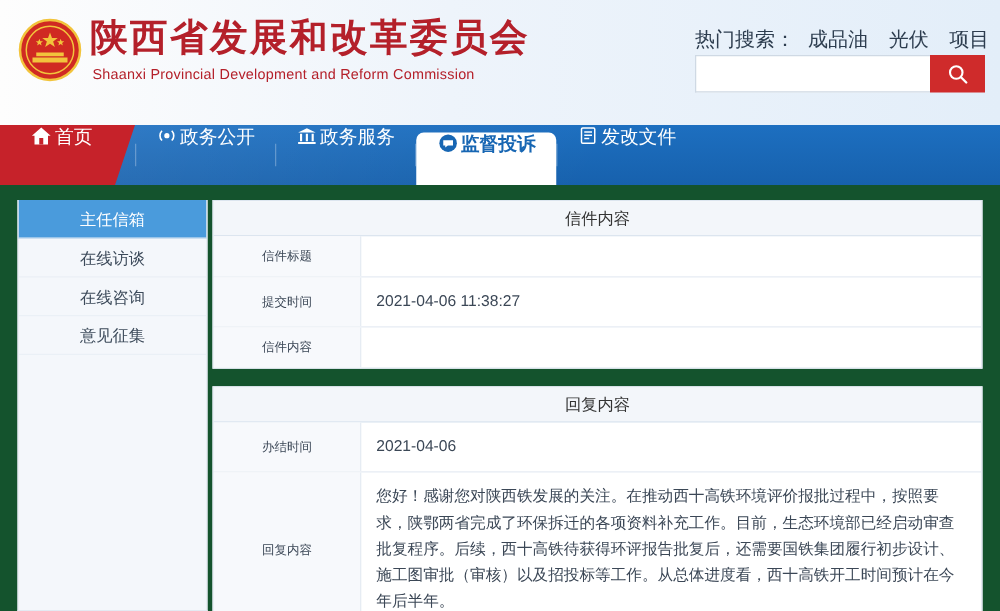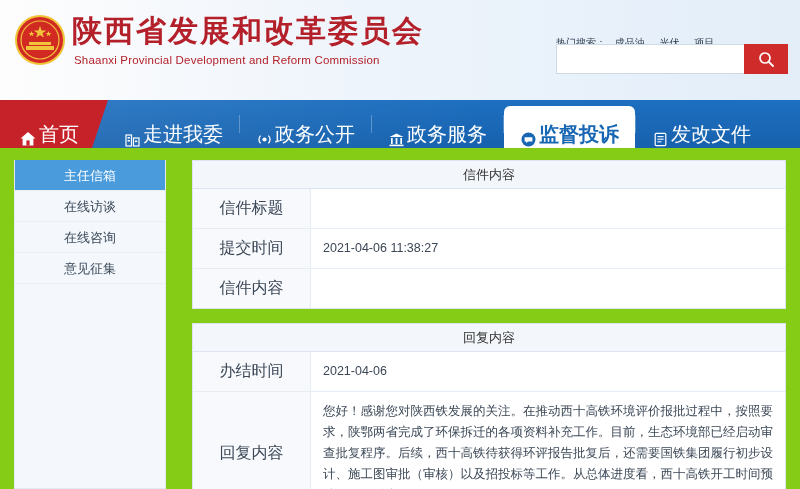--- a/index.html
+++ b/index.html
@@ -44,22 +44,22 @@
     position: absolute;
     left: 74px; top: 54px;
     font-size: 11.5px;
     color: #b4202a;
     letter-spacing: 0.2px;
     white-space: nowrap;
   }
 
   .hot-search {
     position: absolute;
-    left: 556px; top: 36px;
-    font-size: 10px;
+    left: 556px; top: 22px;
+    font-size: 16px;
     color: #3a4a5c;
     white-space: nowrap;
   }
   .hot-search .label { color:#2d3d4f; }
   .hot-search a {
     color: #2d3d4f;
     text-decoration: none;
     margin-left: 12px;
   }
   .hot-search a:first-of-type { margin-left: 6px; }
@@ -102,25 +102,25 @@
   }
   .nav::before{
     content:"";
     position:absolute; left:0; top:0; right:0; bottom:0;
     background: linear-gradient(120deg, rgba(255,255,255,0.10) 0%, rgba(255,255,255,0) 60%);
     pointer-events:none;
   }
   .nav-item {
     position: relative;
     display: flex;
-    align-items: flex-end;
+    align-items: flex-start;
     justify-content: center;
     gap: 2px;
     color: #ffffff;
-    font-size: 20px;
+    font-size: 15px;
     padding: 0 16px;
     min-width: 110px;
     cursor: pointer;
     white-space: nowrap;
   }
   .nav-item .nav-icon { display:flex; align-items:center; }
   .nav-item.home {
     background: #c6222a;
     min-width: 108px;
     clip-path: polygon(0 0, 100% 0, calc(100% - 16px) 100%, 0 100%);
@@ -138,22 +138,22 @@
     width: 1px;
     height: 18px;
     background: rgba(255,255,255,0.28);
     align-self: center;
   }
 
   
   .content {
     display: flex;
     padding: 12px 14px 0 14px;
-    gap: 26px;
-    background: #84cc16;
+    gap: 4px;
+    background: #14532d;
     height: 341px;
   }
 
   .sidebar {
     width: 152px;
     flex: 0 0 152px;
     background: #f4f7fb;
     border: 1px solid #e3eaf2;
     border-top: none;
     padding: 0;
@@ -194,21 +194,21 @@
   .row {
     display: flex;
     border-bottom: 1px solid #e6ecf3;
   }
   .row:last-child { border-bottom: none; }
   .row .k {
     width: 118px;
     flex: 0 0 118px;
     background: #f7f9fc;
     border-right: 1px solid #e6ecf3;
-    font-size: 16px;
+    font-size: 10px;
     color: #3b4756;
     display: flex;
     align-items: center;
     justify-content: center;
     padding: 9px 4px;
     text-align: center;
   }
   .row .v {
     flex: 1;
     font-size: 12.5px;
@@ -268,32 +268,20 @@
   <div class="nav-item home">
     <span class="nav-icon">
       <svg width="18" height="18" viewBox="0 0 18 18">
         <path d="M9 2 L16.5 8.6 H14.4 V15.6 H3.6 V8.6 H1.5 Z" fill="#ffffff"></path>
         <rect x="7.4" y="10.4" width="3.2" height="5.2" fill="#c6222a"></rect>
       </svg>
     </span>
     <span>首页</span>
   </div>
 
-  <div class="nav-item">
-    <span class="nav-icon">
-      <svg width="17" height="17" viewBox="0 0 17 17">
-        <rect x="2" y="4" width="5.5" height="11" fill="none" stroke="#fff" stroke-width="1.2"></rect>
-        <rect x="9.5" y="7" width="5.5" height="8" fill="none" stroke="#fff" stroke-width="1.2"></rect>
-        <rect x="3.6" y="6" width="2.3" height="1.6" fill="#fff"></rect>
-        <rect x="3.6" y="9" width="2.3" height="1.6" fill="#fff"></rect>
-        <rect x="11" y="9.5" width="2.3" height="1.6" fill="#fff"></rect>
-      </svg>
-    </span>
-    <span>走进我委</span>
-  </div>
   <div class="nav-sep"></div>
 
   <div class="nav-item">
     <span class="nav-icon">
       <svg width="17" height="17" viewBox="0 0 17 17">
         <circle cx="8.5" cy="8.5" r="2.1" fill="#fff"></circle>
         <path d="M4.6 4.6a5.5 5.5 0 000 7.8" fill="none" stroke="#fff" stroke-width="1.3"></path>
         <path d="M12.4 4.6a5.5 5.5 0 010 7.8" fill="none" stroke="#fff" stroke-width="1.3"></path>
       </svg>
     </span>

